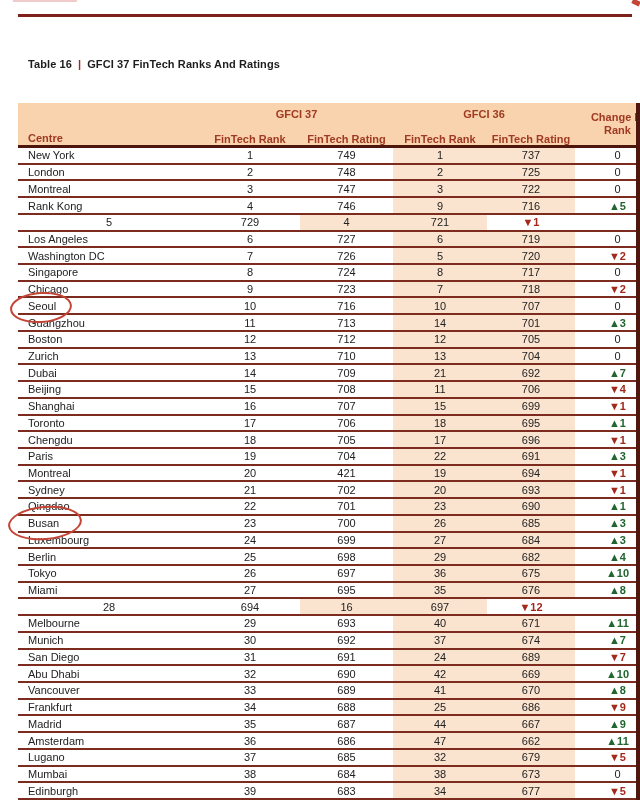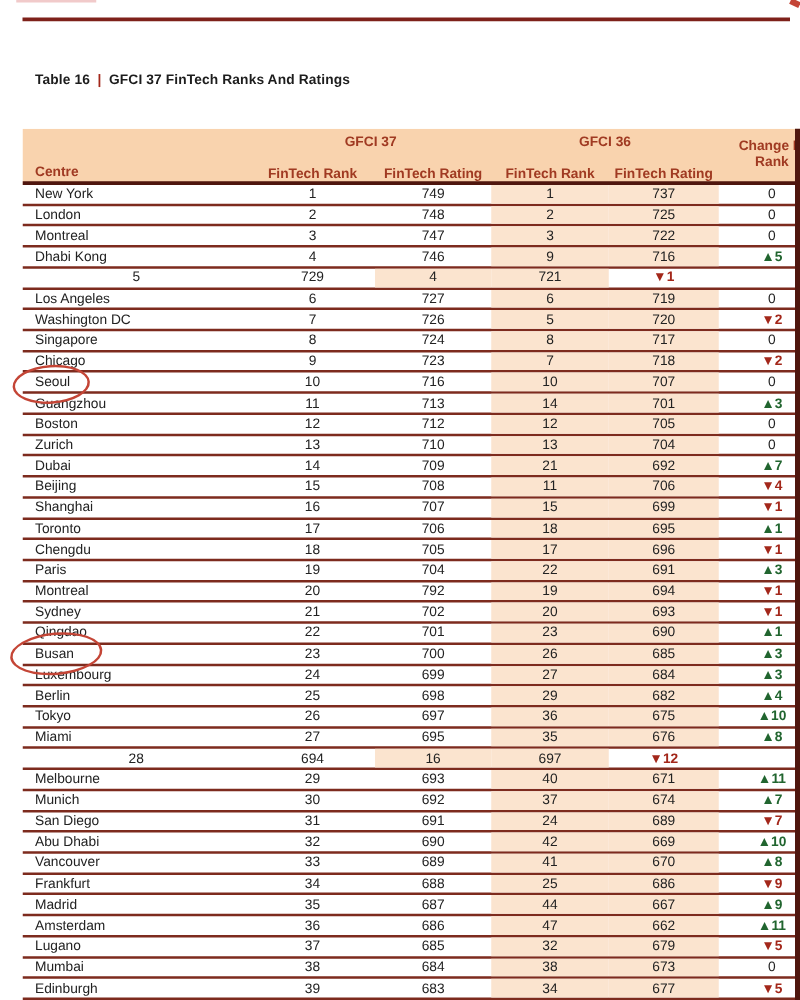--- a/index.html
+++ b/index.html
@@ -106,21 +106,21 @@
   <div class="trow">
     <div class="cell centre">Montreal</div>
     <div class="cell num">3</div>
     <div class="cell num">747</div>
     <div class="cell num band">3</div>
     <div class="cell num band">722</div>
     <div class="cell change none">0</div>
   </div>
 
   <div class="trow">
-    <div class="cell centre">Dhabi Kong</div>
+    <div class="cell centre">Rank Kong</div>
     <div class="cell num">4</div>
     <div class="cell num">746</div>
     <div class="cell num band">9</div>
     <div class="cell num band">716</div>
     <div class="cell change up">▲5</div>
   </div>
 
   <div class="trow">
     <div class="cell num">5</div>
     <div class="cell num">729</div>
@@ -251,21 +251,21 @@
     <div class="cell num">19</div>
     <div class="cell num">704</div>
     <div class="cell num band">22</div>
     <div class="cell num band">691</div>
     <div class="cell change up">▲3</div>
   </div>
 
   <div class="trow">
     <div class="cell centre">Montreal</div>
     <div class="cell num">20</div>
-    <div class="cell num">792</div>
+    <div class="cell num">421</div>
     <div class="cell num band">19</div>
     <div class="cell num band">694</div>
     <div class="cell change down">▼1</div>
   </div>
 
   <div class="trow">
     <div class="cell centre">Sydney</div>
     <div class="cell num">21</div>
     <div class="cell num">702</div>
     <div class="cell num band">20</div>

